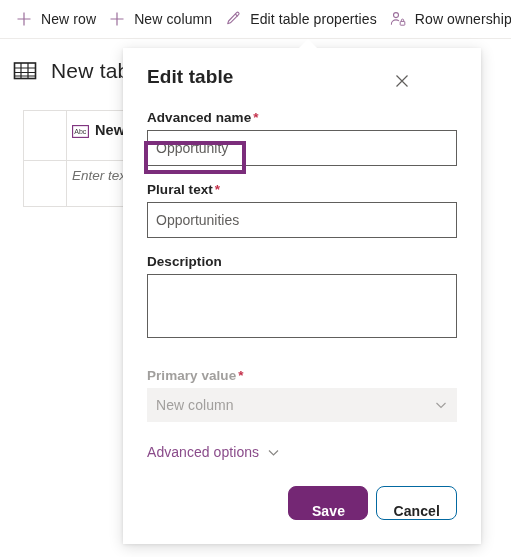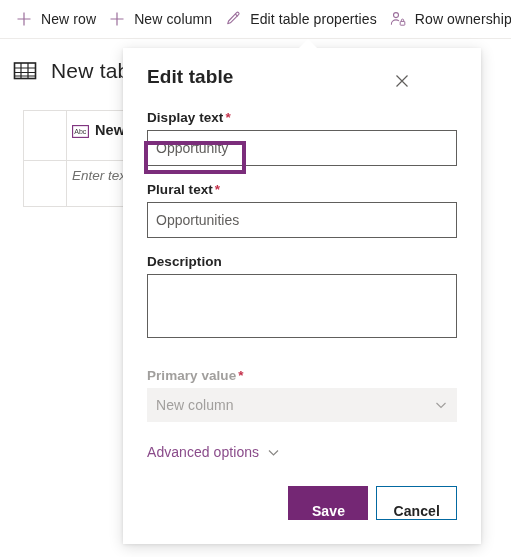--- a/index.html
+++ b/index.html
@@ -304,21 +304,21 @@
     gap: 8px;
   }
   .btn {
     height: 32px;
     min-width: 80px;
     padding: 16px 16px;
     font-family: "Liberation Sans", sans-serif;
     font-size: 14px;
     font-weight: 600;
     cursor: pointer;
-    border-radius: 0;
+    border-radius: 8px;
     letter-spacing: 0.1px;
   }
   .btn-primary {
     background: #742774;
     border: 1px solid #742774;
     color: #ffffff;
   }
   .btn-default {
     background: #ffffff;
     border: 1px solid #0369a1;
@@ -429,21 +429,21 @@
           </svg>
         </span>
       </div>
     </div>
 
     <div class="dlg-body">
 
       
       <div class="field">
         <label class="field-label">
-          <span>Display text</span><span class="req">*</span>
+          <span>Advanced name</span><span class="req">*</span>
         </label>
         <input class="txt-input" type="text" value="Opportunity" style="">
       </div>
 
       
       <div class="field">
         <label class="field-label">
           <span>Plural text</span><span class="req">*</span>
         </label>
         <input class="txt-input" type="text" value="Opportunities" style="">

